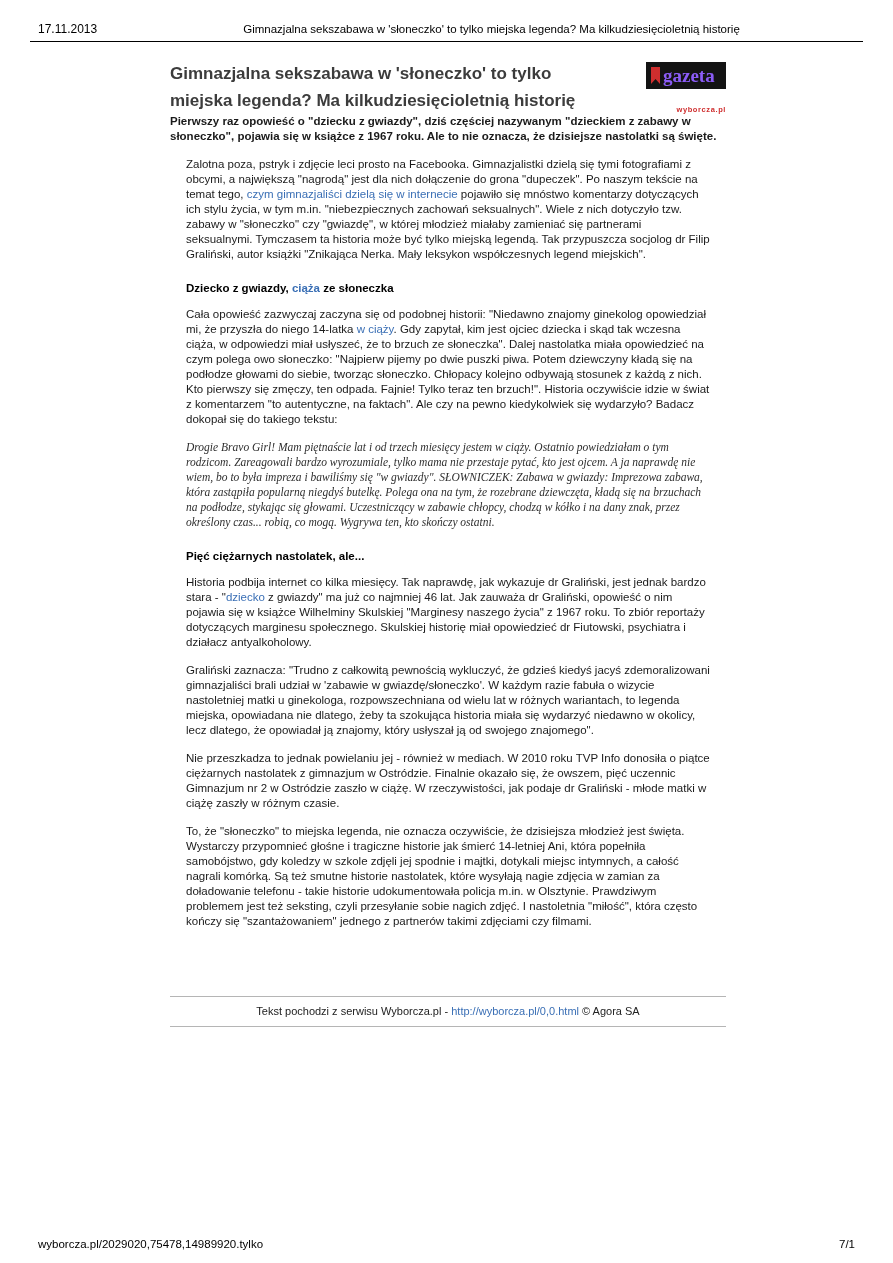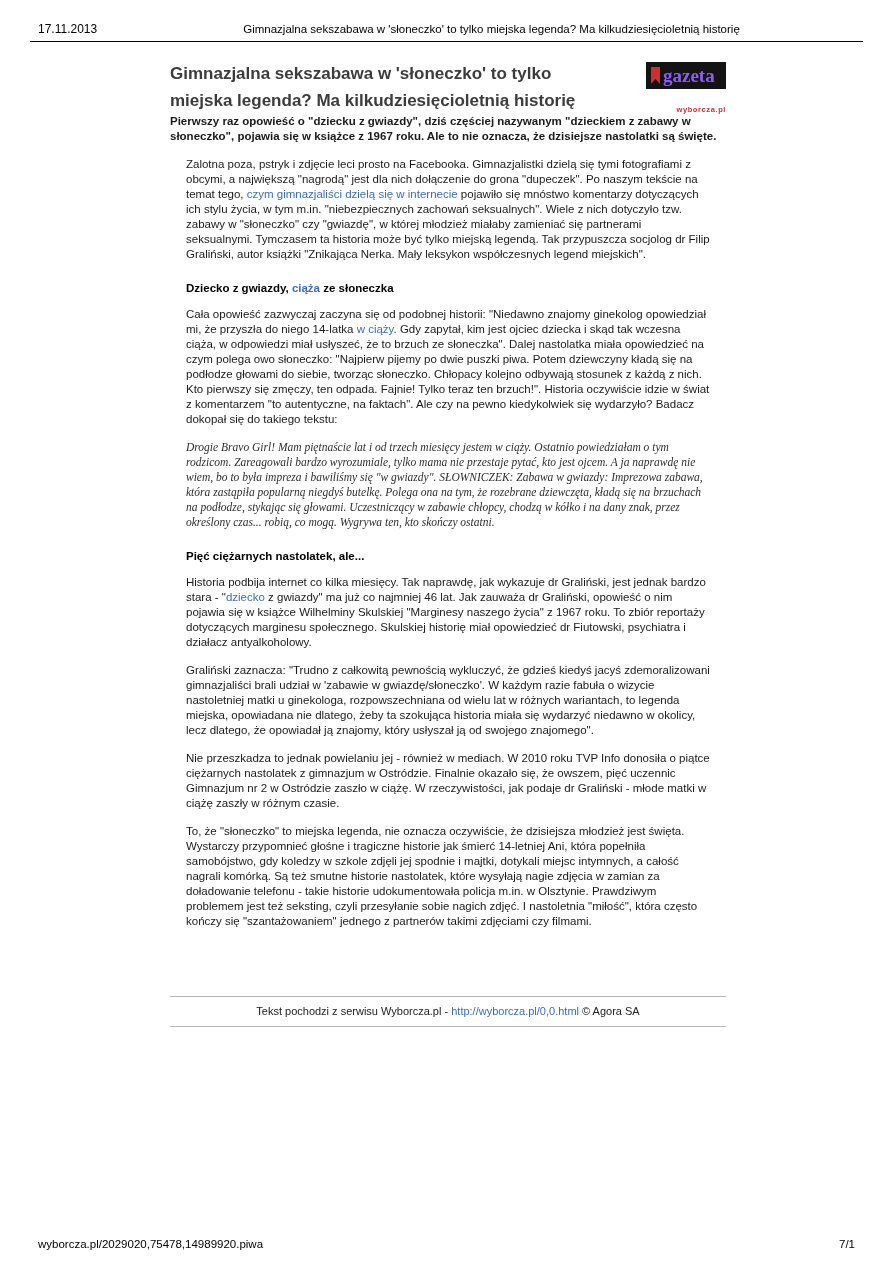--- a/index.html
+++ b/index.html
@@ -99,14 +99,14 @@
       <p class="para">Historia podbija internet co kilka miesięcy. Tak naprawdę, jak wykazuje dr Graliński, jest jednak bardzo stara - "<a class="inline-link">dziecko</a> z gwiazdy" ma już co najmniej 46 lat. Jak zauważa dr Graliński, opowieść o nim pojawia się w książce Wilhelminy Skulskiej "Marginesy naszego życia" z 1967 roku. To zbiór reportaży dotyczących marginesu społecznego. Skulskiej historię miał opowiedzieć dr Fiutowski, psychiatra i działacz antyalkoholowy.</p>
       <p class="para">Graliński zaznacza: "Trudno z całkowitą pewnością wykluczyć, że gdzieś kiedyś jacyś zdemoralizowani gimnazjaliści brali udział w 'zabawie w gwiazdę/słoneczko'. W każdym razie fabuła o wizycie nastoletniej matki u ginekologa, rozpowszechniana od wielu lat w różnych wariantach, to legenda miejska, opowiadana nie dlatego, żeby ta szokująca historia miała się wydarzyć niedawno w okolicy, lecz dlatego, że opowiadał ją znajomy, który usłyszał ją od swojego znajomego".</p>
       <p class="para">Nie przeszkadza to jednak powielaniu jej - również w mediach. W 2010 roku TVP Info donosiła o piątce ciężarnych nastolatek z gimnazjum w Ostródzie. Finalnie okazało się, że owszem, pięć uczennic Gimnazjum nr 2 w Ostródzie zaszło w ciążę. W rzeczywistości, jak podaje dr Graliński - młode matki w ciążę zaszły w różnym czasie.</p>
       <p class="para">To, że "słoneczko" to miejska legenda, nie oznacza oczywiście, że dzisiejsza młodzież jest święta. Wystarczy przypomnieć głośne i tragiczne historie jak śmierć 14-letniej Ani, która popełniła samobójstwo, gdy koledzy w szkole zdjęli jej spodnie i majtki, dotykali miejsc intymnych, a całość nagrali komórką. Są też smutne historie nastolatek, które wysyłają nagie zdjęcia w zamian za doładowanie telefonu - takie historie udokumentowała policja m.in. w Olsztynie. Prawdziwym problemem jest też seksting, czyli przesyłanie sobie nagich zdjęć. I nastoletnia "miłość", która często kończy się "szantażowaniem" jednego z partnerów takimi zdjęciami czy filmami.</p>
     </div>
 
 </div>
 
 <div class="source-footer"><span>Tekst pochodzi z serwisu Wyborcza.pl - </span><a class="inline-link">http://wyborcza.pl/0,0.html</a><span> © Agora SA</span></div>
 
-<div class="page-url">wyborcza.pl/2029020,75478,14989920.piwa</div>
+<div class="page-url">wyborcza.pl/2029020,75478,14989920.tylko</div>
 <div class="page-num">7/1</div>
 
 </body></html>

